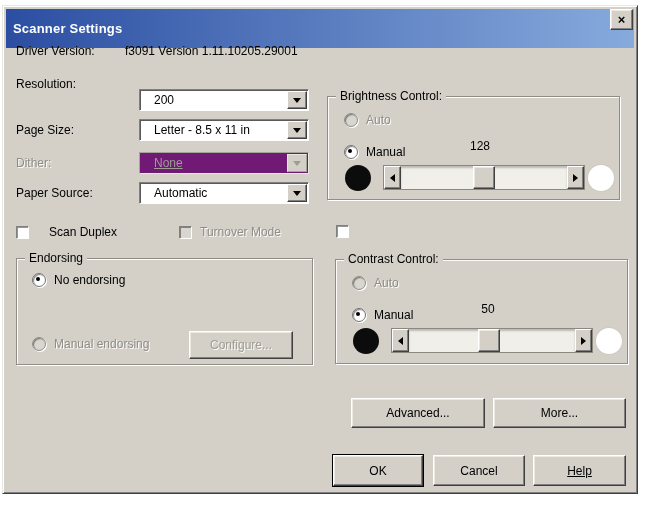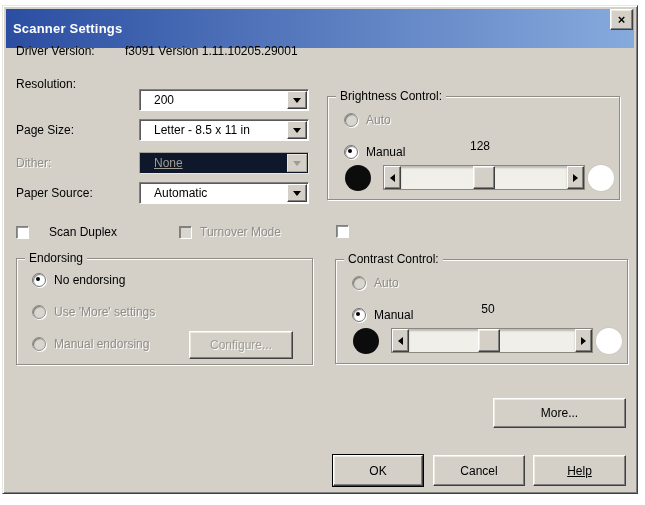--- a/index.html
+++ b/index.html
@@ -35,21 +35,21 @@
     box-shadow:inset 1px 1px 0 #5a5a5a;
     line-height:20px;padding-left:14px;box-sizing:border-box;white-space:nowrap;overflow:hidden;
   }
   .combo-arrow-btn{
     position:absolute;top:2px;right:2px;bottom:2px;width:18px;background:#d4d0c8;
     border:1px solid;border-color:#fff #404040 #404040 #fff;
     box-shadow:inset -1px -1px 0 #808080;
     display:flex;align-items:center;justify-content:center;
   }
   .tri-down{width:0;height:0;border-left:4px solid transparent;border-right:4px solid transparent;border-top:5px solid #000;}
-  .combo.disabled .combo-field{color:#9e9c95;box-shadow:none;border-color:#a5a39b #e9e7e1 #e9e7e1 #a5a39b;background:#0f172a;text-decoration:underline;}
+  .combo.disabled .combo-field{color:#9e9c95;box-shadow:none;border-color:#a5a39b #e9e7e1 #e9e7e1 #a5a39b;background:#701a75;text-decoration:underline;}
   .combo.disabled .combo-arrow-btn{box-shadow:none;border-color:#e9e7e1 #a5a39b #a5a39b #e9e7e1;}
   .combo.disabled .tri-down{border-top-color:#9e9c95;}
   
   .group{
     position:absolute;border:1px solid #8f8d86;
     box-shadow:1px 1px 0 #fff,inset 1px 1px 0 #fdfcf9;
   }
   .group-label{position:absolute;top:-8px;left:8px;background:#d4d0c8;padding:0 4px;white-space:nowrap;}
   
   .ctl-row{position:absolute;display:flex;align-items:center;gap:8px;white-space:nowrap;}
@@ -180,24 +180,20 @@
   <div class="ctl-row" style="left:333px;top:219px;">
     <span class="checkbox"></span>
   </div>
 
   <div class="group" style="left:13px;top:252px;width:295px;height:105px;">
     <span class="group-label">Endorsing</span>
     <div class="ctl-row" style="left:15px;top:14px;">
       <span class="radio checked"></span>
       <span>No endorsing</span>
     </div>
-    <div class="ctl-row" style="left:15px;top:46px;">
-      <span class="radio disabled"></span>
-      <span class="disabled-text">Use 'More' settings</span>
-    </div>
     <div class="ctl-row" style="left:15px;top:78px;">
       <span class="radio disabled"></span>
       <span class="disabled-text">Manual endorsing</span>
     </div>
     <div class="btn disabled" style="left:172px;top:72px;width:102px;height:26px;justify-content:center;">
       <span>Configure...</span>
     </div>
   </div>
 
   <div class="group" style="left:332px;top:253px;width:291px;height:103px;">
@@ -219,20 +215,23 @@
       <div class="sb-track">
         <div class="sb-thumb" style="left:calc(48% - 11px);"></div>
       </div>
       <div class="sb-btn">
           <span class="tri-right"></span>
         </div>
     </div>
     <span class="dot white" style="left:260px;top:68px;"></span>
   </div>
 
+  <div class="btn" style="left:348px;top:392px;width:132px;height:28px;">
+    <span>Advanced...</span>
+  </div>
   <div class="btn" style="left:490px;top:392px;width:131px;height:28px;">
     <span>More...</span>
   </div>
 
   <div class="btn default" style="left:330px;top:449px;width:88px;height:29px;">
     <span>OK</span>
   </div>
   <div class="btn" style="left:430px;top:449px;width:90px;height:29px;">
     <span>Cancel</span>
   </div>

